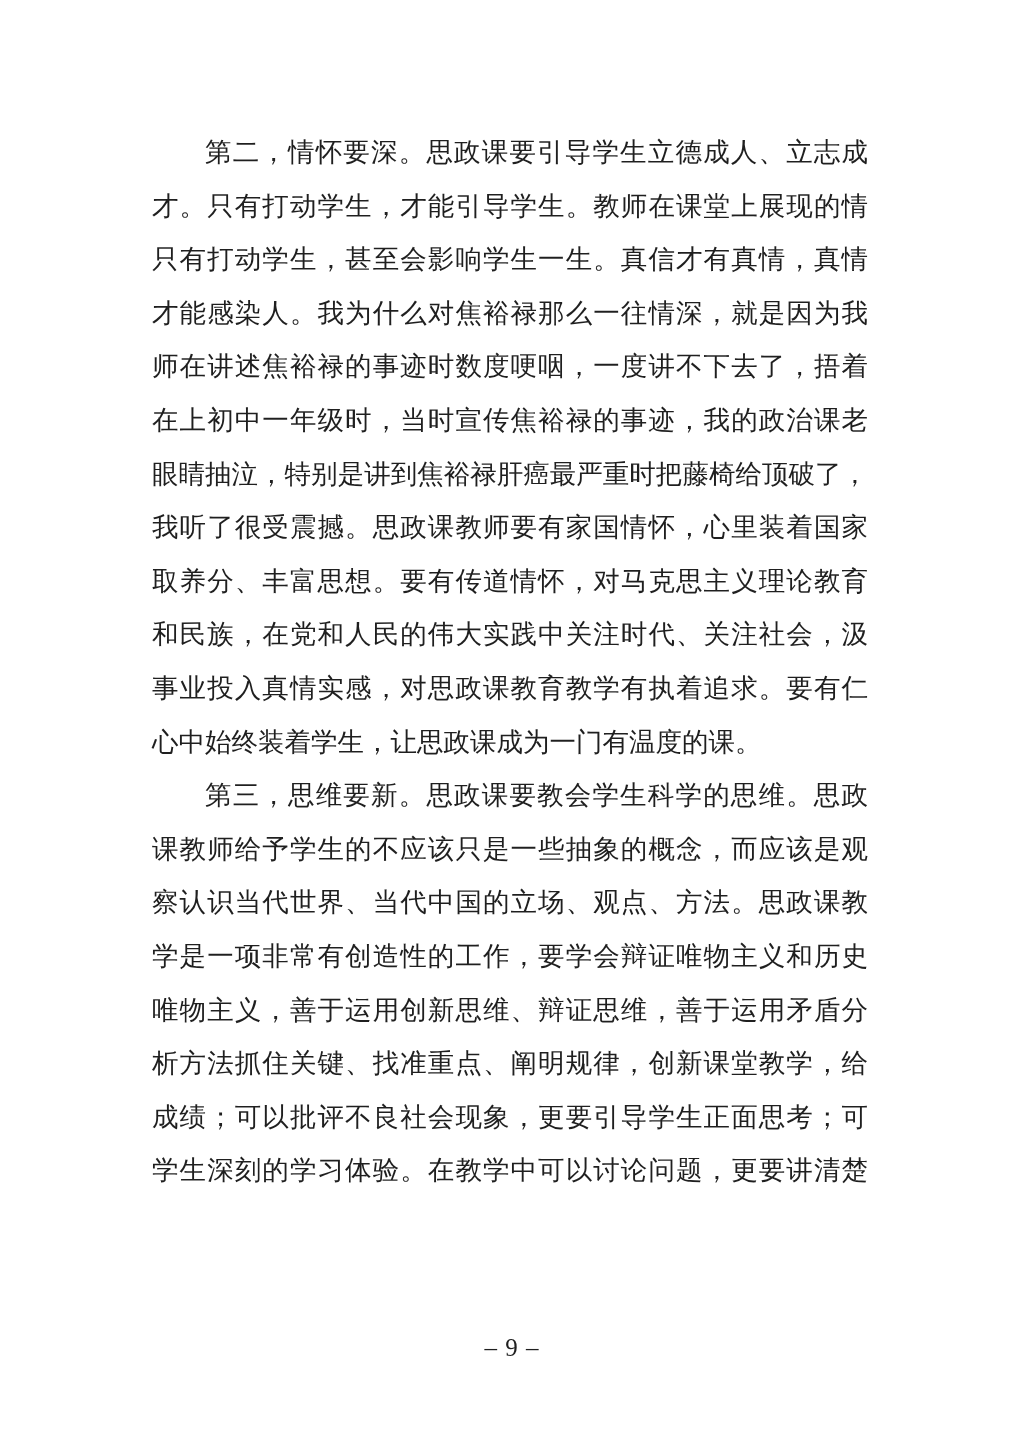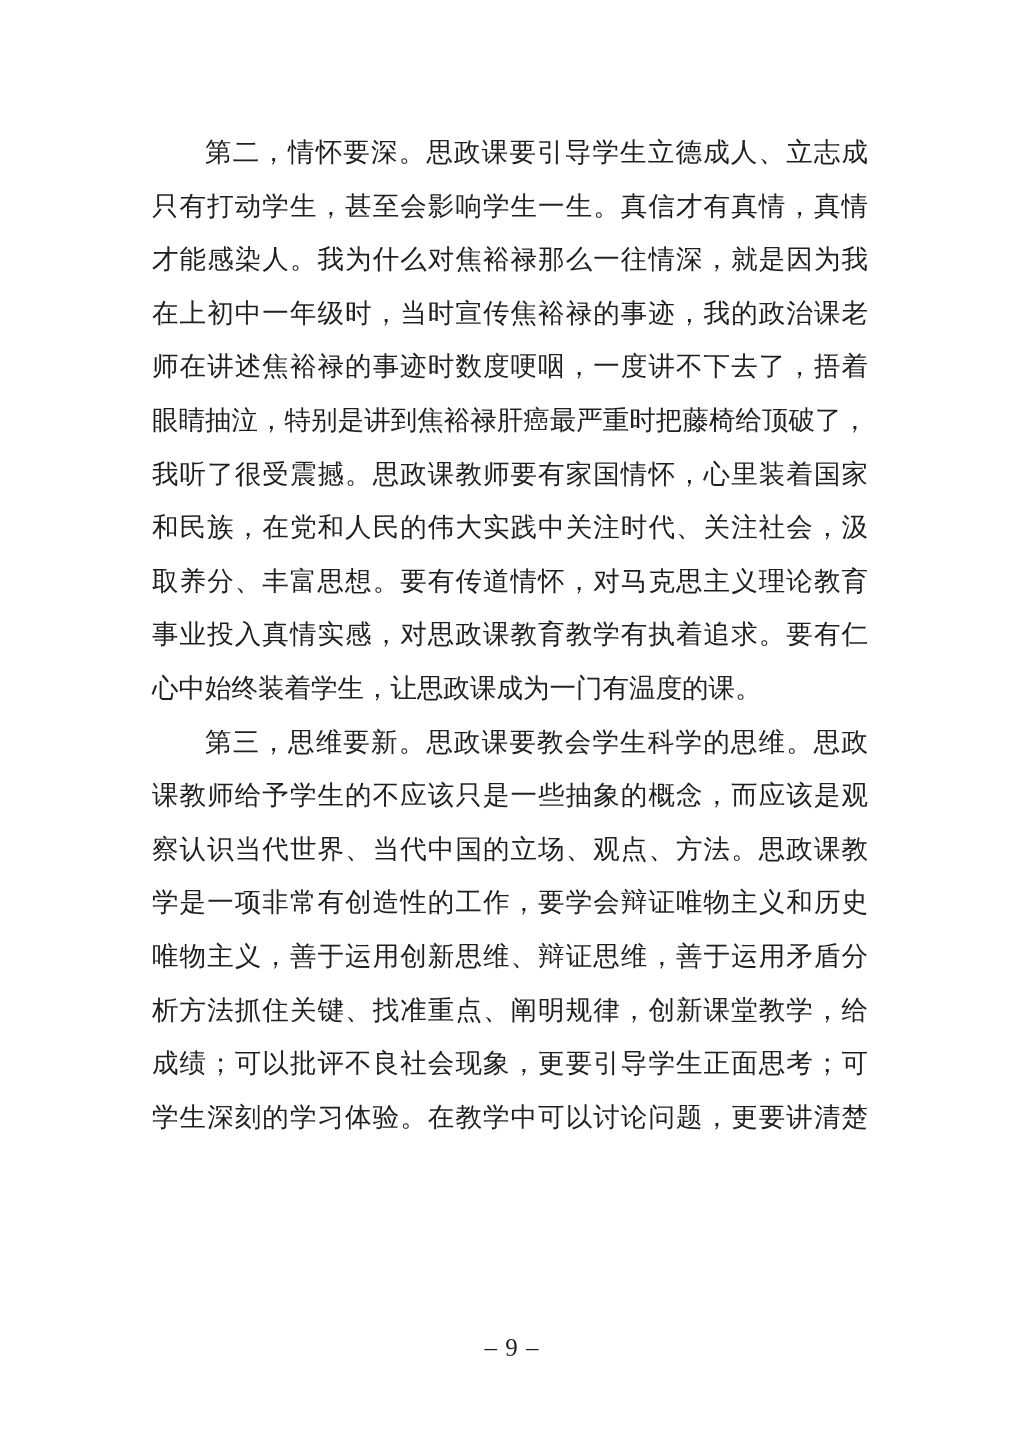--- a/index.html
+++ b/index.html
@@ -61,28 +61,29 @@
   }
 </style>
 </head>
 <body>
 
 <div class="page">
   <div class="text-block">
 
     <div class="para">
       <div class="line indent">第二，情怀要深。思政课要引导学生立德成人、立志成</div>
+      <div class="line">才。只有打动学生，才能引导学生。教师在课堂上展现的情</div>
       <div class="line">只有打动学生，甚至会影响学生一生。真信才有真情，真情</div>
       <div class="line">才能感染人。我为什么对焦裕禄那么一往情深，就是因为我</div>
+      <div class="line">师在讲述焦裕禄的事迹时数度哽咽，一度讲不下去了，捂着</div>
       <div class="line">在上初中一年级时，当时宣传焦裕禄的事迹，我的政治课老</div>
-      <div class="line">师在讲述焦裕禄的事迹时数度哽咽，一度讲不下去了，捂着</div>
       <div class="line">眼睛抽泣，特别是讲到焦裕禄肝癌最严重时把藤椅给顶破了，</div>
       <div class="line">我听了很受震撼。思政课教师要有家国情怀，心里装着国家</div>
+      <div class="line">取养分、丰富思想。要有传道情怀，对马克思主义理论教育</div>
       <div class="line">和民族，在党和人民的伟大实践中关注时代、关注社会，汲</div>
-      <div class="line">取养分、丰富思想。要有传道情怀，对马克思主义理论教育</div>
       <div class="line">事业投入真情实感，对思政课教育教学有执着追求。要有仁</div>
       <div class="line para-end">心中始终装着学生，让思政课成为一门有温度的课。</div>
     </div>
 
     <div class="para">
       <div class="line indent">第三，思维要新。思政课要教会学生科学的思维。思政</div>
       <div class="line">课教师给予学生的不应该只是一些抽象的概念，而应该是观</div>
       <div class="line">察认识当代世界、当代中国的立场、观点、方法。思政课教</div>
       <div class="line">学是一项非常有创造性的工作，要学会辩证唯物主义和历史</div>
       <div class="line">唯物主义，善于运用创新思维、辩证思维，善于运用矛盾分</div>

